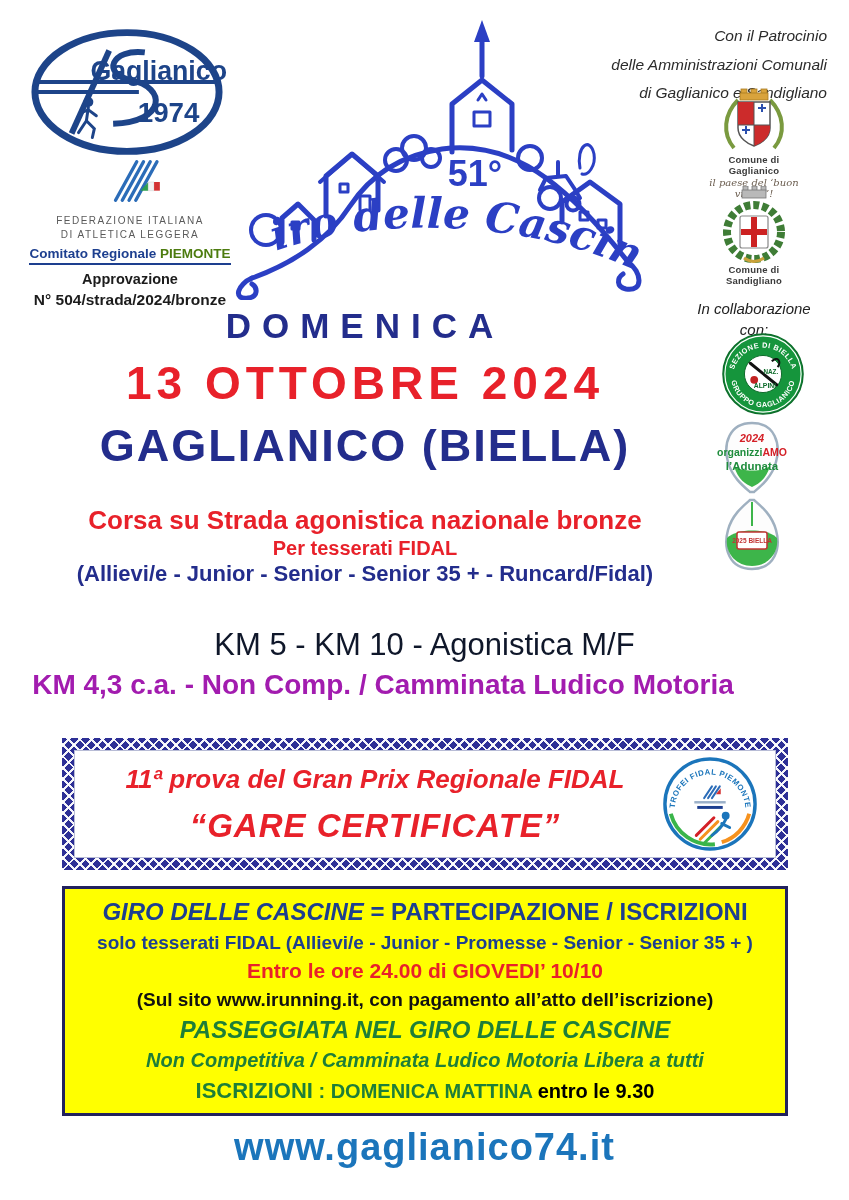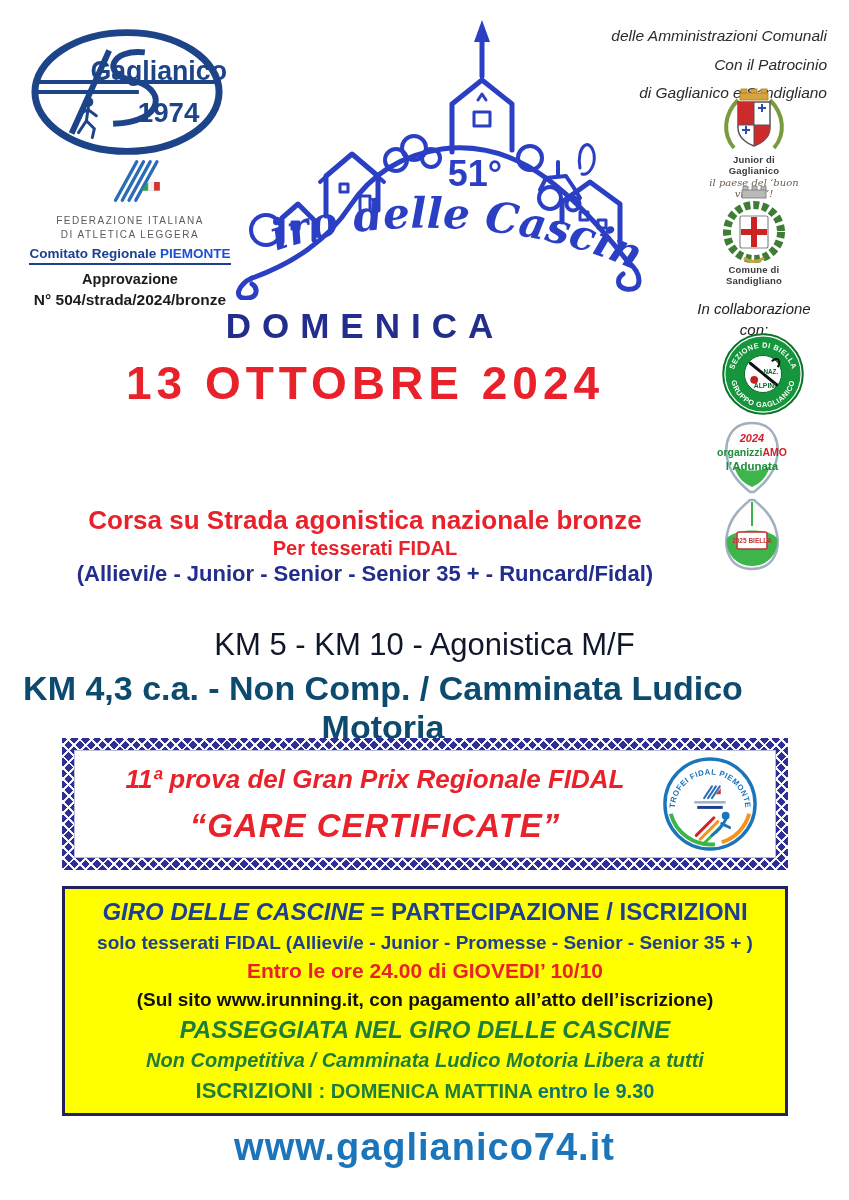--- a/index.html
+++ b/index.html
@@ -5,40 +5,40 @@
   html,body{margin:0;padding:0;background:#e8e8e8;}
   .page{position:relative;width:849px;height:1200px;margin:0 auto;background:#ffffff;
         font-family:"Liberation Sans",sans-serif;overflow:hidden;}
   .abs{position:absolute;}
   .ctr{text-align:center;}
   
   .fidal-block{left:18px;top:156px;width:224px;text-align:center;}
   .fidal-fed{font-size:10px;letter-spacing:1.5px;color:#5a5a5a;line-height:1.35;margin-top:2px;}
   .fidal-com{font-size:13.5px;font-weight:bold;margin-top:5px;display:inline-block;
              border-bottom:2px solid #1d3f8f;padding-bottom:2px;}
-  .fidal-com .c1{color:#1d3f8f;} .fidal-com .c2{color:#1d4ed8;margin-top:8px;}
+  .fidal-com .c1{color:#1d3f8f;} .fidal-com .c2{color:#4d7c0f;margin-top:8px;}
   .fidal-appr{font-size:14.5px;font-weight:bold;color:#1c1c1c;margin-top:6px;}
   .fidal-num{font-size:15.5px;font-weight:bold;color:#1c1c1c;margin-top:4px;}
   
   .patronage{right:22px;top:22px;width:240px;text-align:right;font-style:italic;
              font-size:15.5px;color:#2b2b2b;line-height:1.85;}
   .crest-cap{font-size:9.5px;font-weight:bold;color:#3a3a3a;text-align:center;letter-spacing:.2px;}
   .crest-motto{font-family:"DejaVu Serif",serif;font-style:italic;font-size:10px;color:#6b5d4f;
                text-align:center;margin-top:1px;}
   .collab{left:688px;top:298px;width:132px;text-align:center;font-style:italic;
           font-size:15px;color:#222;line-height:1.4;}
   
   .day{left:0;top:306px;width:730px;font-size:35px;font-weight:bold;color:#232d8c;letter-spacing:11px;}
   .date{left:0;top:356px;width:730px;font-size:46px;font-weight:bold;color:#e8212a;letter-spacing:5px;}
   .place{left:0;top:420px;width:730px;font-size:45px;font-weight:bold;color:#232d8c;letter-spacing:2px;}
   .rtype{left:0;top:505px;width:730px;font-size:26px;font-weight:bold;color:#e8212a;}
   .memb{left:0;top:537px;width:730px;font-size:20px;font-weight:bold;color:#e8212a;}
   .cats{left:0;top:561px;width:730px;font-size:22px;font-weight:bold;color:#232d8c;}
   .km1{left:0;top:627px;width:849px;font-size:31px;font-weight:normal;color:#0f172a;}
-  .km2{left:0;top:669px;width:766px;font-size:34px;font-weight:bold;color:#0c4a6e;}
+  .km2{left:0;top:669px;width:766px;font-size:28px;font-weight:bold;color:#a21caf;}
   
   .gp-frame{left:62px;top:738px;width:726px;height:132px;box-sizing:border-box;padding:12px;
     background-color:#2d2f96;
     background-image:
       repeating-linear-gradient(45deg, rgba(255,255,255,.95) 0 2px, transparent 2px 8px),
       repeating-linear-gradient(-45deg, rgba(255,255,255,.95) 0 2px, transparent 2px 8px);}
   .gp-inner{background:#fff;width:100%;height:100%;display:flex;align-items:center;border:1px solid #b8bcd6;box-sizing:border-box;}
   .gp-text{flex:1;text-align:center;font-style:italic;font-weight:bold;color:#e8212a;padding-left:14px;}
   .gp-l1{font-size:26px;} .gp-l2{font-size:33px;margin-top:12px;letter-spacing:1px;}
   .gp-logo{width:98px;height:98px;margin-right:16px;flex:0 0 auto;}
@@ -48,21 +48,21 @@
           text-align:center;padding:4px 8px;}
   .y-title{font-size:24px;font-weight:bold;color:#1d3f8f;}
   .y-title .it{font-style:italic;}
   .y-elig{font-size:19px;font-weight:bold;color:#1d3f8f;}
   .y-dead{font-size:21px;font-weight:bold;color:#e8212a;}
   .y-site{font-size:19px;font-weight:bold;color:#111;}
   .y-walk{font-size:24px;font-weight:bold;font-style:italic;color:#1e7e38;}
   .y-walksub{font-size:20px;font-weight:bold;font-style:italic;color:#1e7e38;}
   .y-iscr{font-size:20px;font-weight:bold;color:#1e7e38;}
   .y-iscr .lbl{font-size:22px;}
-  .y-iscr .red{color:#0f766e;}
+  .y-iscr .red{color:#000000;}
   .website{left:0;top:1126px;width:849px;font-size:38px;font-weight:bold;color:#1b75bb;letter-spacing:1px;}
 </style>
 </head>
 <body>
 
 <div class="page">
 
   <svg class="abs" style="left:28px;top:26px;" width="198" height="132" viewBox="0 0 200 132">
     <ellipse cx="100" cy="66" rx="93" ry="60" fill="#ffffff" stroke="#1d4489" stroke-width="7"></ellipse>
     <path d="M10 56 H190" stroke="#1d4489" stroke-width="4" fill="none"></path>
@@ -138,40 +138,40 @@
     <text x="247" y="178" font-size="36" font-weight="bold" fill="#2b3fc4" text-anchor="middle" font-family="Liberation Sans, sans-serif">51°</text>
     <defs>
         <path id="garc" d="M40 246 C140 206 300 212 406 262"></path>
       </defs>
     <text font-size="42" font-style="italic" font-weight="bold" fill="#2b3fc4" font-family="DejaVu Serif, serif">
       <textPath href="#garc" startOffset="50%" text-anchor="middle">Giro delle Cascine</textPath>
     </text>
   </svg>
 
   <div class="abs patronage">
+    <div>Con il Patrocinio</div>
     <div>delle Amministrazioni Comunali</div>
-    <div>Con il Patrocinio</div>
     <div>di Gaglianico e Sandigliano</div>
   </div>
 
   <div class="abs" style="left:707px;top:88px;width:94px;">
     <svg width="94" height="66" viewBox="0 0 92 66" style="display:block;margin:0 auto;">
       <path d="M26 60 C14 46 16 26 30 12" stroke="#7a9a3f" stroke-width="4" fill="none"></path>
       <path d="M66 60 C78 46 76 26 62 12" stroke="#7a9a3f" stroke-width="4" fill="none"></path>
       <rect x="33" y="1" width="6" height="5" fill="#d9a33c" stroke="#a87b22" stroke-width="0.8"></rect>
       <rect x="43" y="1" width="6" height="5" fill="#d9a33c" stroke="#a87b22" stroke-width="0.8"></rect>
       <rect x="53" y="1" width="6" height="5" fill="#d9a33c" stroke="#a87b22" stroke-width="0.8"></rect>
       <rect x="32" y="5" width="28" height="7" fill="#d9a33c" stroke="#a87b22" stroke-width="0.8"></rect>
       <path d="M30 14 H62 V40 C62 50 52 56 46 58 C40 56 30 50 30 40 Z" fill="#ffffff" stroke="#555555" stroke-width="1.5"></path>
       <path d="M30 14 H46 V37 H30 Z" fill="#cc2b2b"></path>
       <path d="M46 37 H62 V40 C62 50 52 56 46 58 Z" fill="#cc2b2b"></path>
       <path d="M50 20 h8 M54 16 v8 M34 42 h8 M38 38 v8" stroke="#2b4fae" stroke-width="2" fill="none"></path>
       <path d="M46 14 V58 M30 37 H62" stroke="#555555" stroke-width="1"></path>
     </svg>
-    <div class="crest-cap">Junior di Gaglianico</div>
+    <div class="crest-cap">Comune di Gaglianico</div>
     <div class="crest-motto">il paese del ‘buon vivere’!</div>
   </div>
 
   <div class="abs collab">
     <div>In collaborazione</div>
     <div>con:</div>
   </div>
 
   <div class="abs" style="left:707px;top:186px;width:94px;">
     <svg width="94" height="78" viewBox="0 0 92 78" style="display:block;margin:0 auto;">
@@ -217,20 +217,21 @@
     <path d="M35 82 V106" stroke="#3db54a" stroke-width="2"></path>
     <rect x="20" y="112" width="30" height="17" rx="2" fill="#ffffff" stroke="#c23333" stroke-width="1.5"></rect>
     <text x="35" y="123" font-size="6.5" font-weight="bold" fill="#c23333" text-anchor="middle">2025 BIELLA</text>
     <text x="35" y="22" font-size="11" font-weight="bold" font-style="italic" fill="#d42027" text-anchor="middle">2024</text>
     <text x="35" y="36" font-size="10.5" font-weight="bold" text-anchor="middle"><tspan fill="#1e8c3c">organizzi</tspan><tspan fill="#d42027">AMO</tspan></text>
     <text x="35" y="50" font-size="11.5" font-weight="bold" fill="#1e8c3c" text-anchor="middle">l’Adunata</text>
   </svg>
 
   <div class="abs ctr day">DOMENICA</div>
   <div class="abs ctr date">13 OTTOBRE 2024</div>
+  <div class="abs ctr place">GAGLIANICO (BIELLA)</div>
   <div class="abs ctr rtype">Corsa su Strada agonistica nazionale bronze</div>
   <div class="abs ctr memb">Per tesserati FIDAL</div>
   <div class="abs ctr cats">(Allievi/e - Junior - Senior - Senior 35 + - Runcard/Fidal)</div>
   <div class="abs ctr km1">KM 5 - KM 10 - Agonistica M/F</div>
   <div class="abs ctr km2">KM 4,3 c.a. - Non Comp. / Camminata Ludico Motoria</div>
 
   <div class="abs gp-frame">
     <div class="gp-inner">
       <div class="gp-text">
         <div class="gp-l1">11ª prova del Gran Prix Regionale FIDAL</div>

